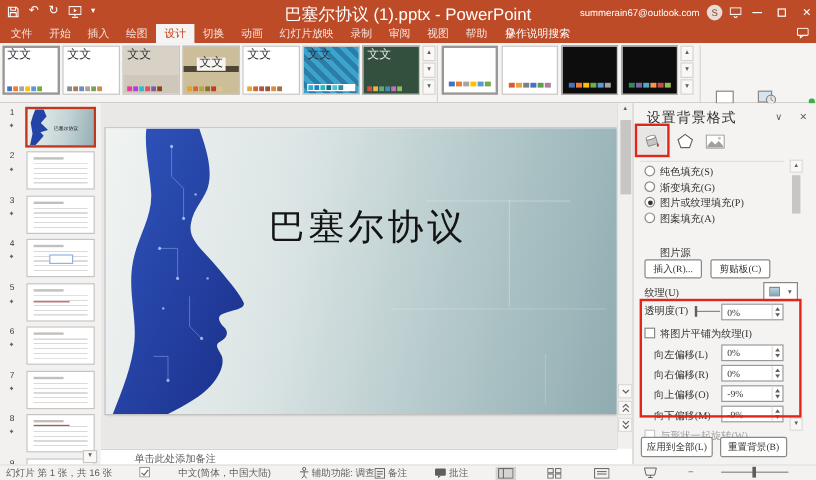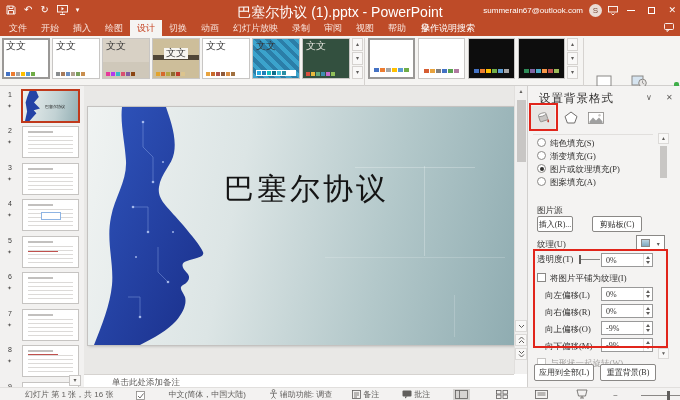--- a/index.html
+++ b/index.html
@@ -100,21 +100,21 @@
         display:flex;align-items:center;justify-content:center;}
   .ebox svg{position:static;}
   .ebox.b1{top:234px;} .ebox.b2{top:248px;} .ebox.b3{top:262px;}
   
   .notes{left:84px;top:374px;width:430px;height:13px;background:#fff;border-top:1px solid #D6D3D0;}
   .notes span{left:28px;top:2px;font-size:8.5px;color:#605E5C;}
   .notes-split{left:69px;top:375px;width:12px;height:11px;background:#F9F8F7;border:1px solid #C8C6C4;
                font-size:6px;line-height:9px;text-align:center;color:#605E5C;}
   .status{left:0;top:387px;width:680px;height:13px;background:#F3F2F1;border-top:1px solid #E1DFDD;
           display:flex;align-items:center;justify-content:space-between;padding:0 5px;font-size:8px;color:#605E5C;}
-  .sgroup{position:static;display:flex;align-items:flex-end;gap:23px;margin-left:20px;}
+  .sgroup{position:static;display:flex;align-items:flex-start;gap:23px;}
   .sgroup *{position:static;}
   .sitem{display:flex;align-items:center;gap:2px;white-space:nowrap;}
   .vbtn{width:17px;height:11px;display:flex;align-items:center;justify-content:center;}
   .vbtn.on{background:#D6D4D2;}
   .ztrack{position:relative !important;width:56px;height:9px;}
   .ztrack::before{content:"";position:absolute;left:0;right:0;top:4px;height:1px;background:#8A8886;}
   .ztick{position:absolute !important;left:50%;top:2px;width:1px;height:5px;background:#8A8886;}
   .zthumb{position:absolute !important;left:26px;top:0;width:3px;height:9px;background:#605E5C;}
   
   .pane{left:527px;top:86px;width:153px;height:301px;background:#F4F3F2;border-left:1px solid #D1CFCD;font-size:8.5px;color:#323130;font-family:Liberation Serif, serif;}
@@ -528,22 +528,22 @@
     </div>
     <div class="prow" style="top:77px">
       <span class="radio sel"></span>
       <span class="plabel">图片或纹理填充(P)</span>
     </div>
     <div class="prow" style="top:90px">
       <span class="radio"></span>
       <span class="plabel">图案填充(A)</span>
     </div>
 
-    <span class="plabel" style="left:9px;top:119px">图片源</span>
-    <div class="pbtn" style="left:9px;top:130px;width:36px;height:16px">插入(R)...</div>
+    <span class="plabel" style="left:22px;top:119px">图片源</span>
+    <div class="pbtn" style="left:9px;top:130px;width:48px;height:16px">插入(R)...</div>
     <div class="pbtn" style="left:64px;top:130px;width:50px;height:16px">剪贴板(C)</div>
 
     <span class="plabel" style="left:9px;top:153px">纹理(U)</span>
     <div class="texbtn">
       <span class="mini"></span>
       <span class="dd">▾</span>
     </div>
 
     <div class="ann ann2"></div>
 

